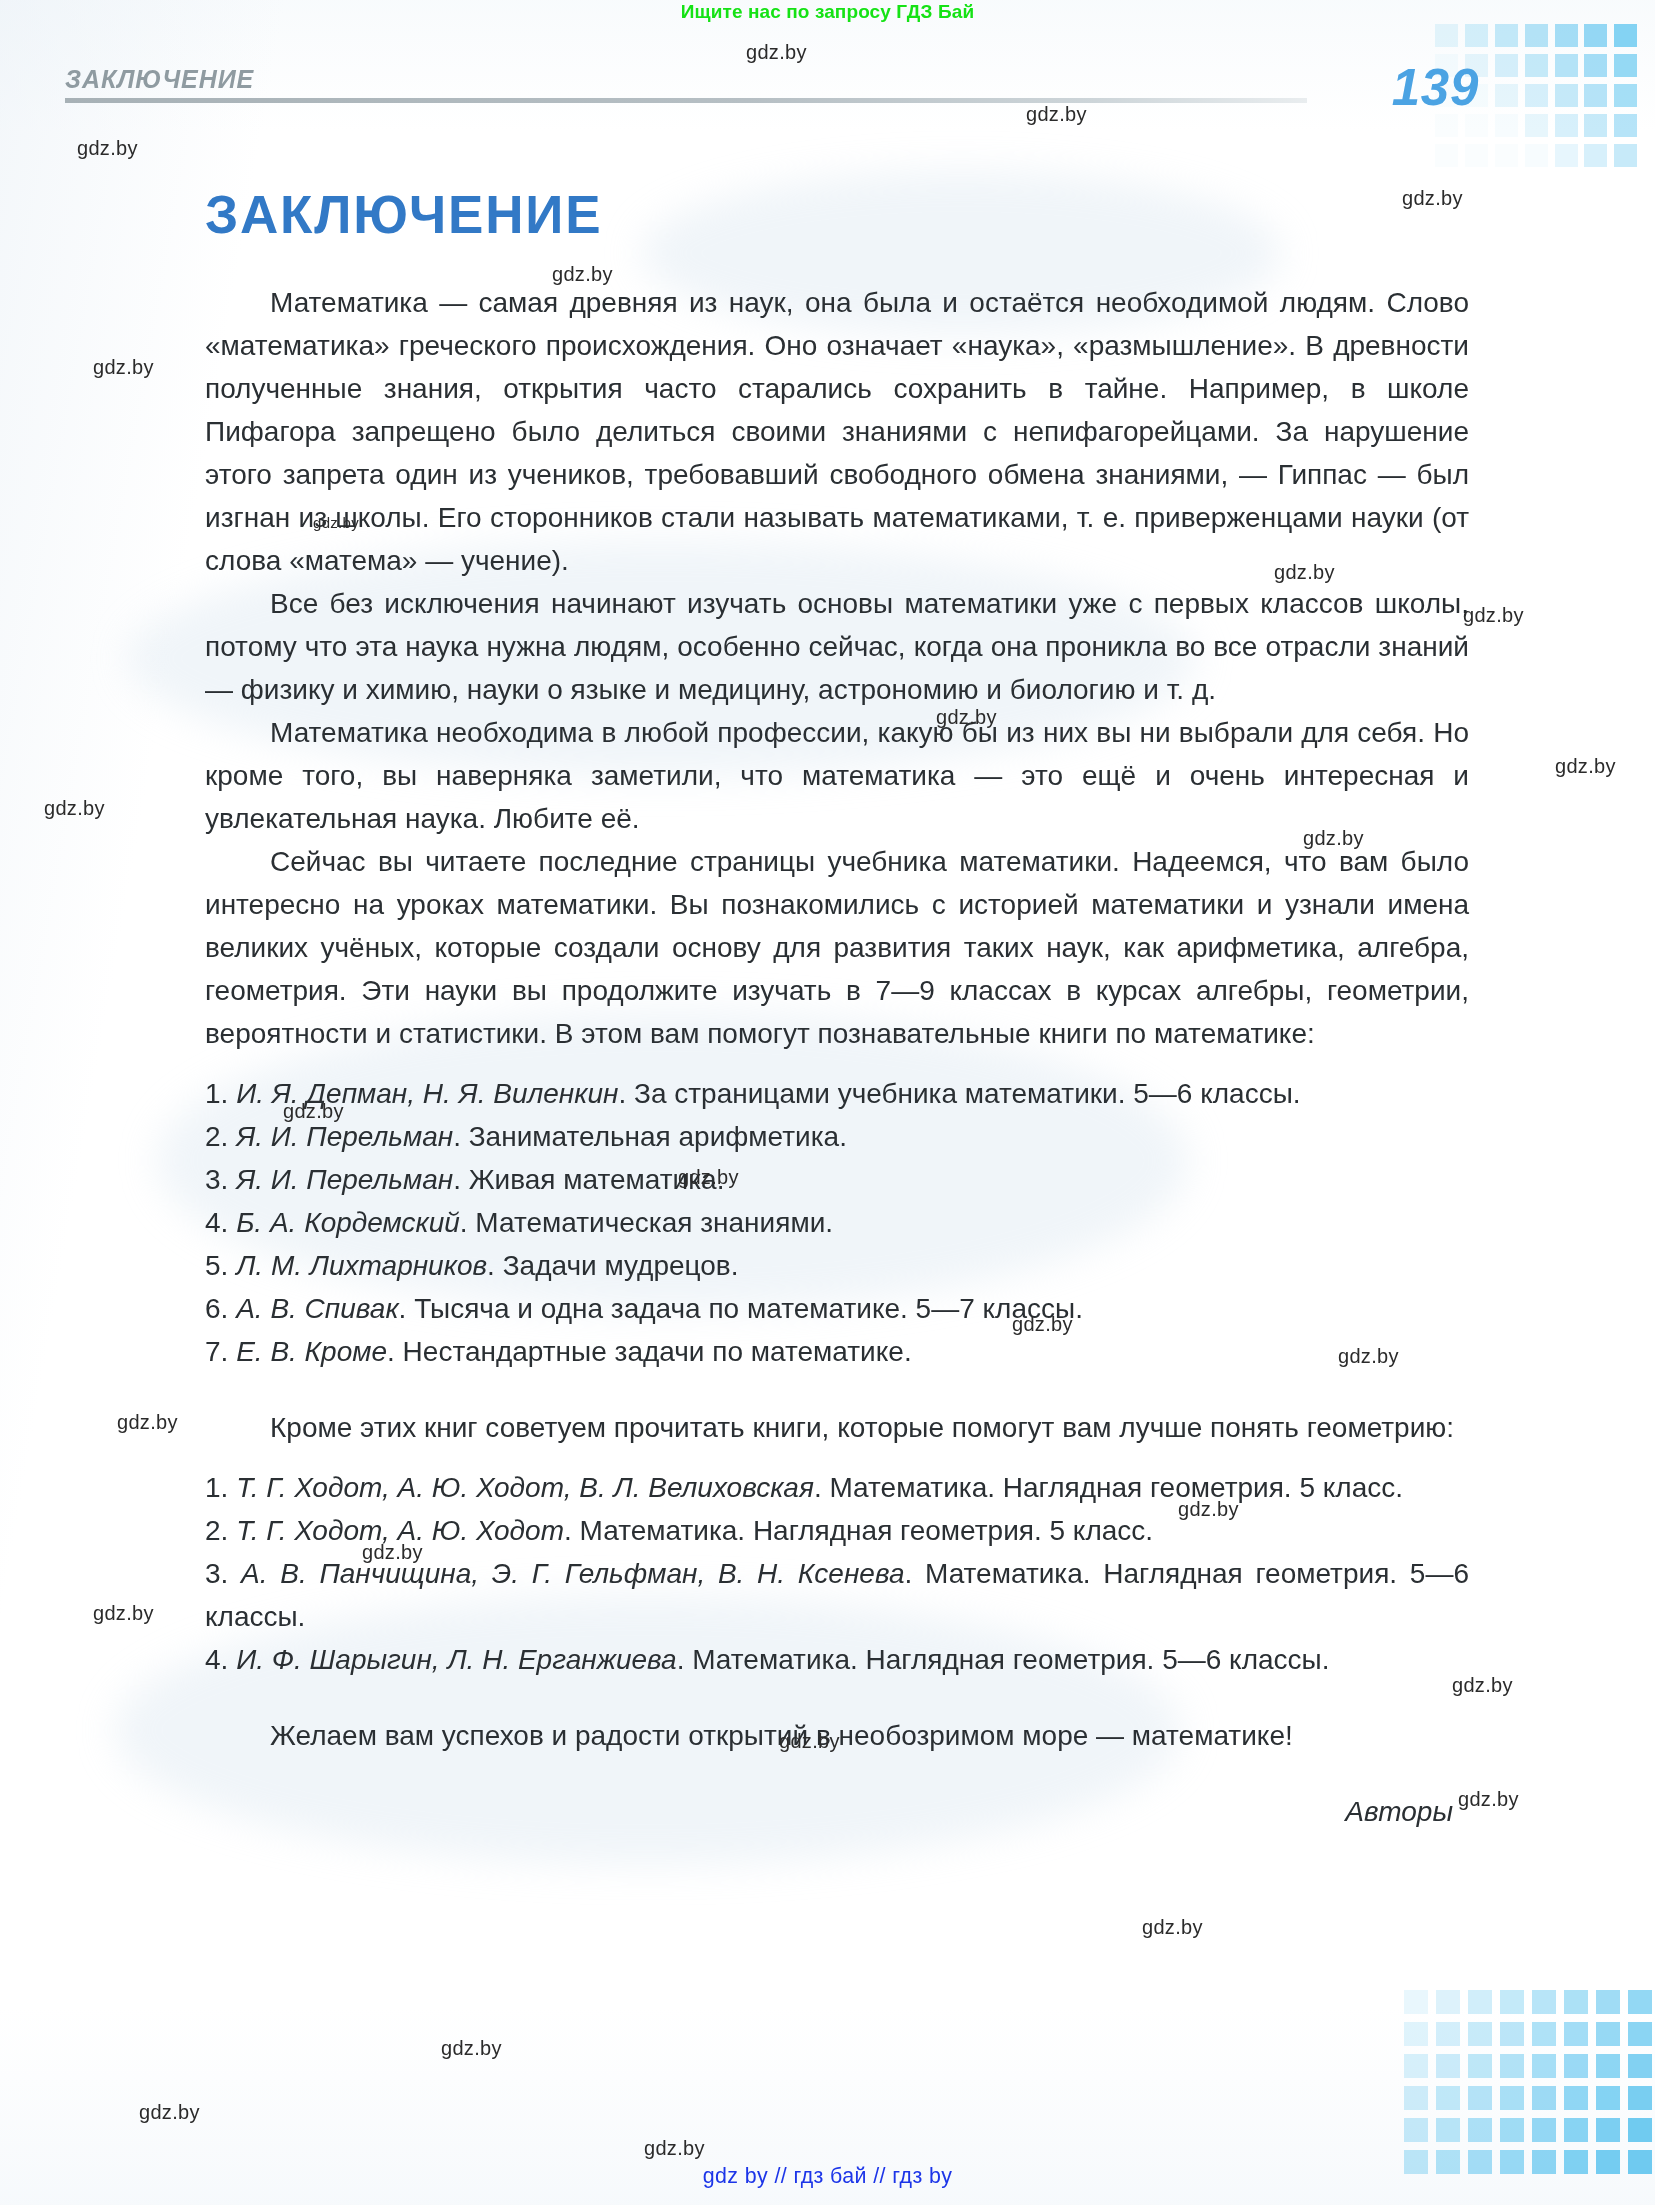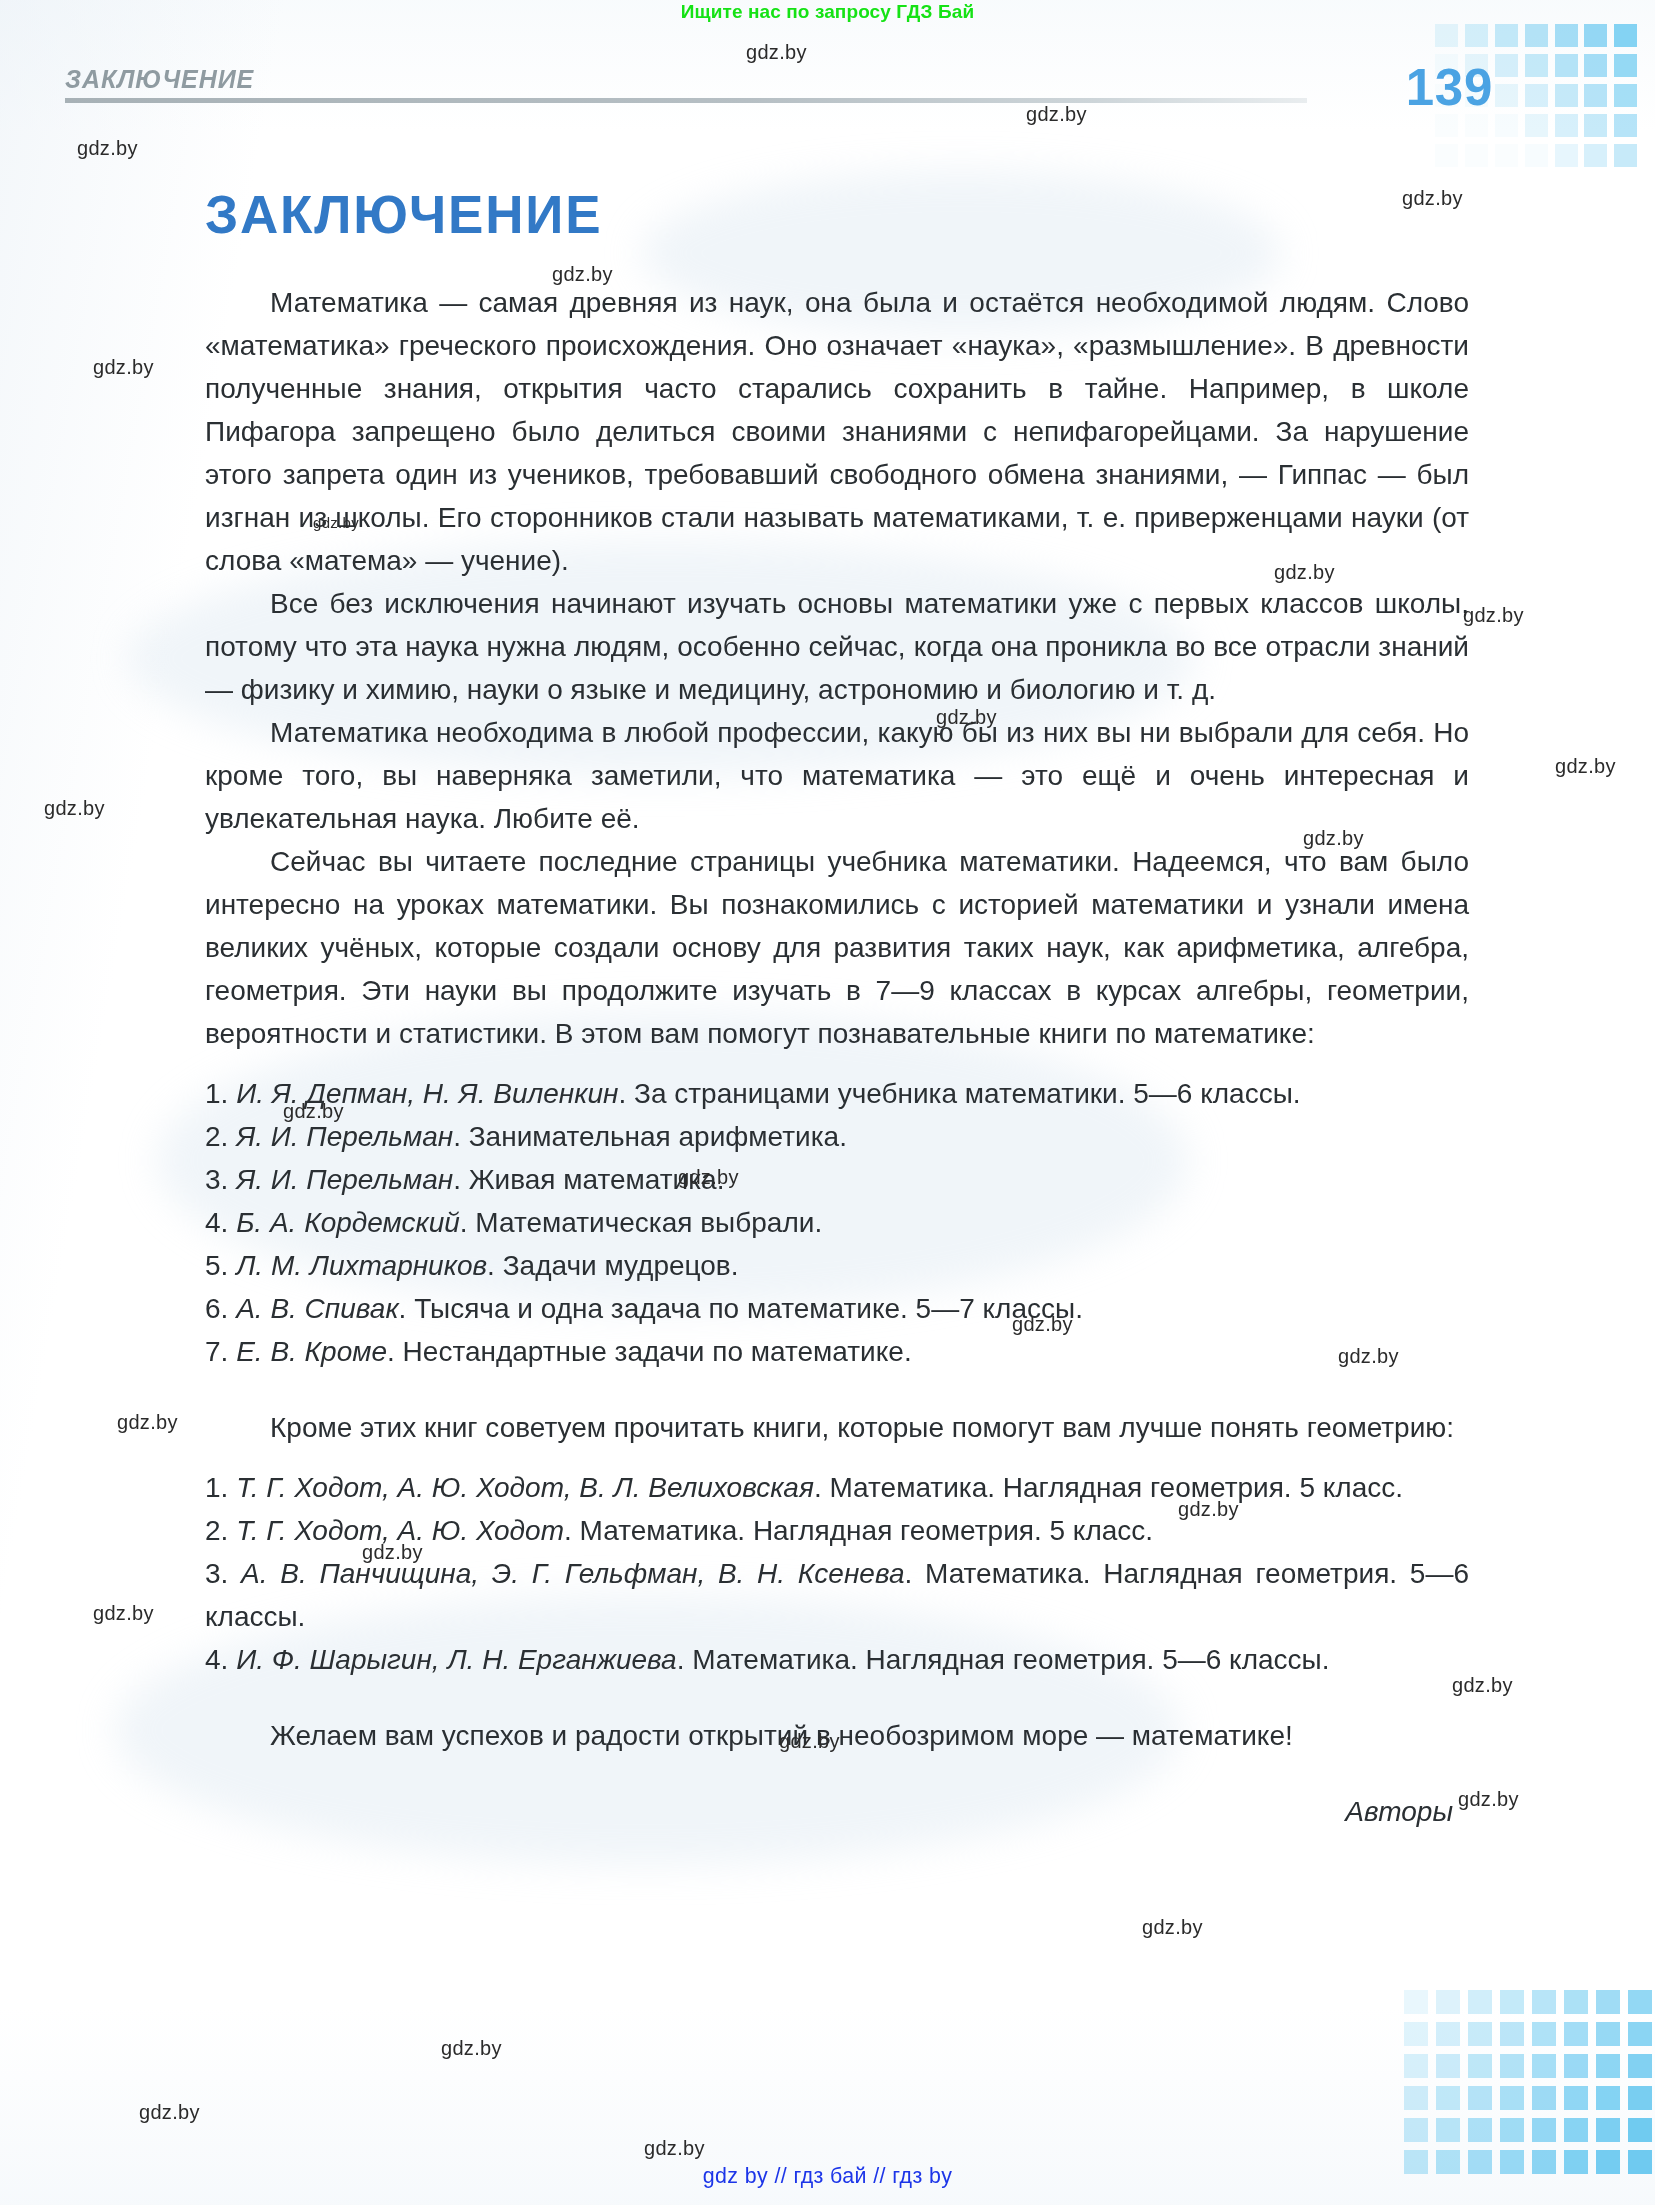--- a/index.html
+++ b/index.html
@@ -82,26 +82,27 @@
     left: 0;
     top: 33px;
     width: 1242px;
     height: 5px;
     background: linear-gradient(90deg,#a7b1b6 0%, #b6bfc4 55%, #cdd5d9 83%, #e9edef 100%);
   }
 
   
   .pageno {
     position: absolute;
-    right: 162px;
+    right: 176px;
     top: 58px;
     font-size: 51px;
     font-weight: 700;
     color: #4ba3e3;
     letter-spacing: 0.7px;
+    font-style: italic;
   }
 
   
   .chapter-title {
     position: absolute;
     left: 205px;
     top: 148px;
     font-size: 53px;
     font-weight: 700;
     color: #3279c6;
@@ -293,21 +294,21 @@
     <p class="para">Все без исключения начинают изучать основы математики уже с первых классов школы, потому что эта наука нужна людям, особенно сейчас, когда она проникла во все отрасли знаний — физику и химию, науки о языке и медицину, астрономию и биологию и т. д.</p>
     <p class="para">Математика необходима в любой профессии, какую бы из них вы ни выбрали для себя. Но кроме того, вы наверняка заметили, что математика — это ещё и очень интересная и увлекательная наука. Любите её.</p>
     <p class="para">Сейчас вы читаете последние страницы учебника математики. Надеемся, что вам было интересно на уроках математики. Вы познакомились с историей математики и узнали имена великих учёных, которые создали основу для развития таких наук, как арифметика, алгебра, геометрия. Эти науки вы продолжите изучать в 7—9 классах в курсах алгебры, геометрии, вероятности и статистики. В этом вам помогут познавательные книги по математике:</p>
 
     <div class="gap-sm"></div>
 
     <ol class="reflist" id="math-list">
         <li><span>1. </span><span class="author">И. Я. Депман,  Н. Я. Виленкин</span><span>. За страницами учебника математики. 5—6 классы.</span></li>
         <li><span>2. </span><span class="author">Я. И. Перельман</span><span>. Занимательная арифметика.</span></li>
         <li><span>3. </span><span class="author">Я. И. Перельман</span><span>. Живая математика.</span></li>
-        <li><span>4. </span><span class="author">Б. А. Кордемский</span><span>. Математическая выбрали.</span></li>
+        <li><span>4. </span><span class="author">Б. А. Кордемский</span><span>. Математическая знаниями.</span></li>
         <li><span>5. </span><span class="author">Л. М. Лихтарников</span><span>. Задачи мудрецов.</span></li>
         <li><span>6. </span><span class="author">А. В. Спивак</span><span>. Тысяча и одна задача по математике. 5—7 классы.</span></li>
         <li><span>7. </span><span class="author">Е. В. Кроме</span><span>. Нестандартные задачи по математике.</span></li>
       </ol>
 
     <div class="gap-md"></div>
 
     <p class="para">Кроме этих книг советуем прочитать книги, которые помогут вам лучше понять геометрию:</p>
 
     <div class="gap-sm"></div>

